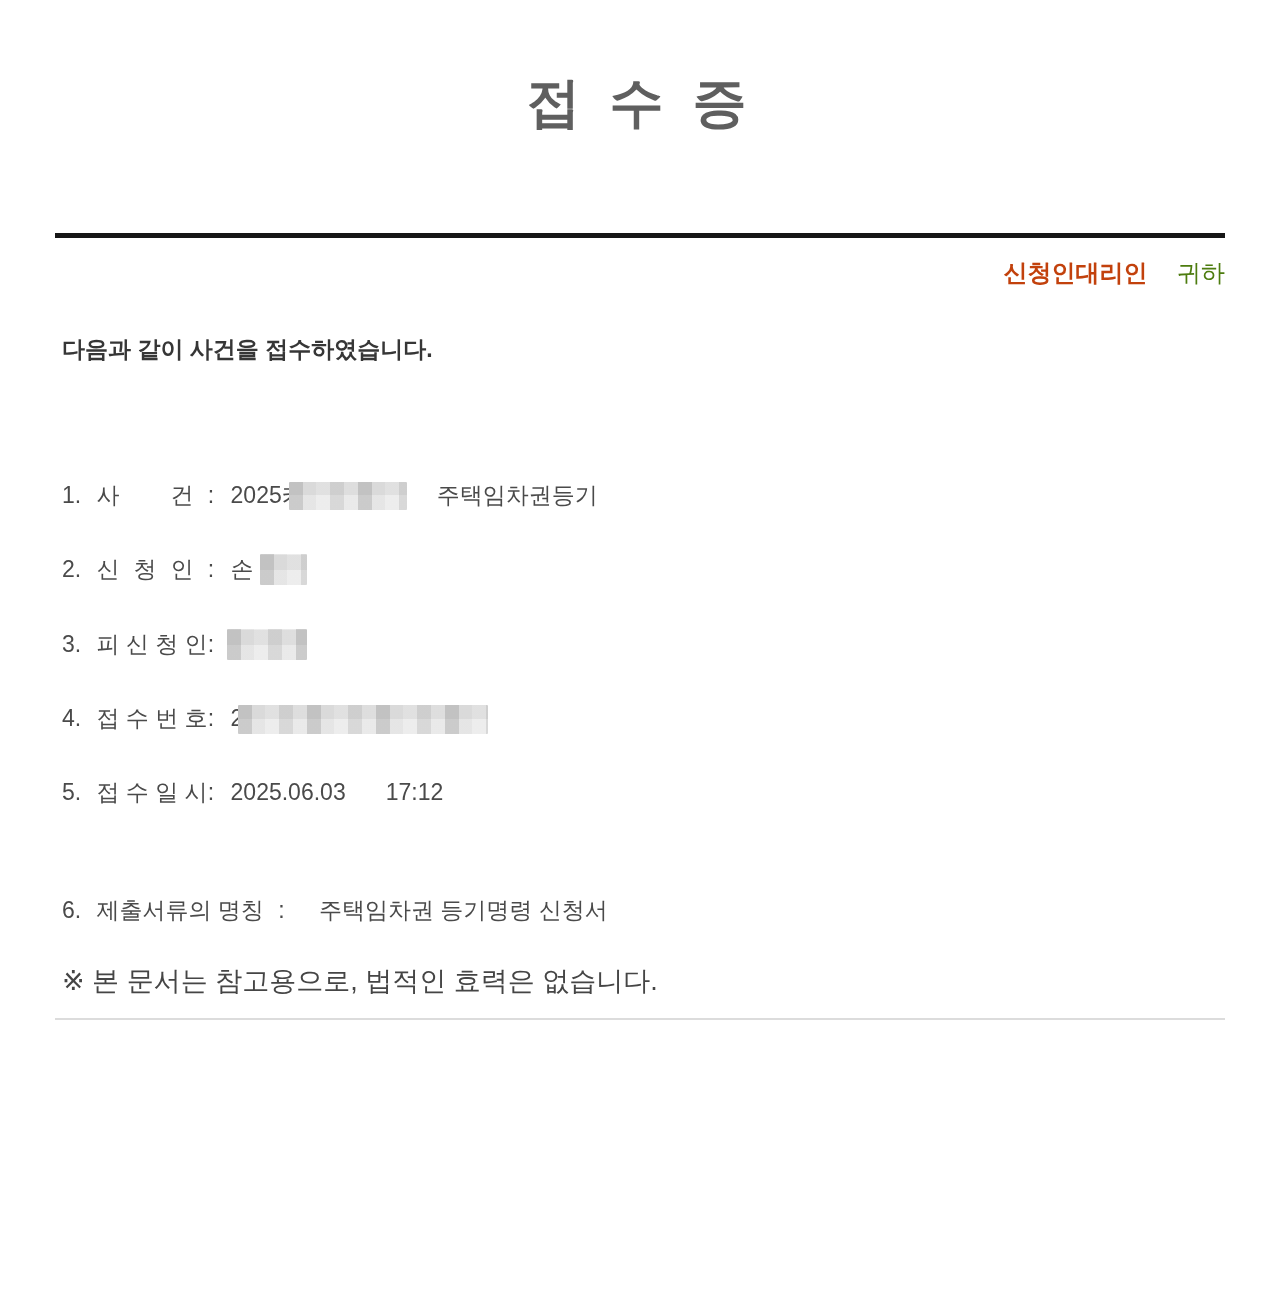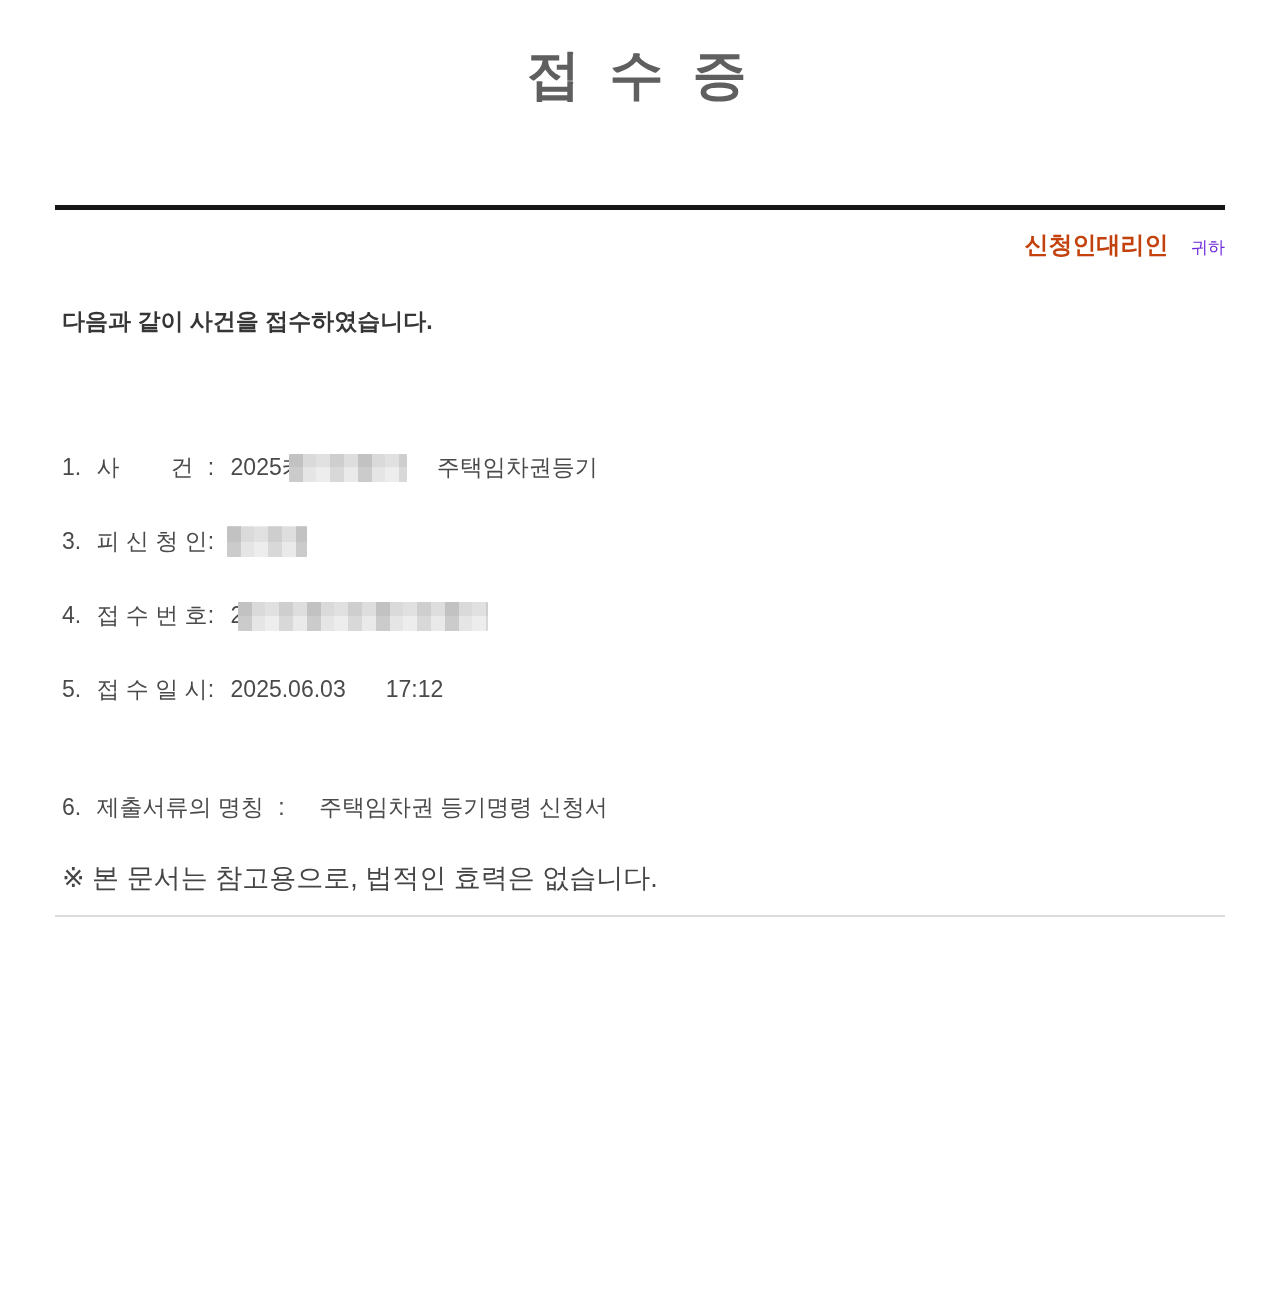--- a/index.html
+++ b/index.html
@@ -7,21 +7,21 @@
   body {
     width: 1275px;
     height: 1290px;
     font-family: "Liberation Sans", "DejaVu Sans", sans-serif;
     color: #4a4a4a;
     overflow: hidden;
   }
   .page {
     width: 1275px;
     height: 1290px;
-    padding: 40px 50px 0 55px;
+    padding: 68px 50px 0 55px;
   }
   .title {
     margin: 0;
     text-align: center;
     font-size: 54px;
     line-height: 68px;
     font-weight: 700;
     letter-spacing: 7px;
     color: #5f5f5f;
   }
@@ -35,23 +35,23 @@
     text-align: right;
     line-height: 30px;
     white-space: nowrap;
   }
   .recipient-name {
     font-size: 24px;
     font-weight: 700;
     color: #c2410c;
   }
   .recipient-honorific {
-    font-size: 17px;
-    color: #6d28d9;
-    margin-left: 18px;
+    font-size: 24px;
+    color: #4d7c0f;
+    margin-left: 25px;
   }
   .intro {
     margin: 44px 0 4px 7px;
     font-size: 23px;
     line-height: 28px;
     font-weight: 700;
     color: #363636;
   }
   .items {
     margin-top: 118px;
@@ -149,20 +149,26 @@
 
   <div class="items">
 
     <div class="item">
       <span class="no">1.</span>
       <span class="label">사 건</span>
       <span class="colon">:</span>
       <span class="value"><span>2025카</span><span class="redact case-no"></span><span>주택임차권등기</span></span>
     </div>
 
+    <div class="item">
+      <span class="no">2.</span>
+      <span class="label">신 청 인</span>
+      <span class="colon">:</span>
+      <span class="value"><span>손</span><span class="redact applicant"></span></span>
+    </div>
 
     <div class="item">
       <span class="no">3.</span>
       <span class="label">피 신 청 인</span>
       <span class="colon">:</span>
       <span class="value"><span class="redact respondent"></span></span>
     </div>
 
     <div class="item">
       <span class="no">4.</span>

